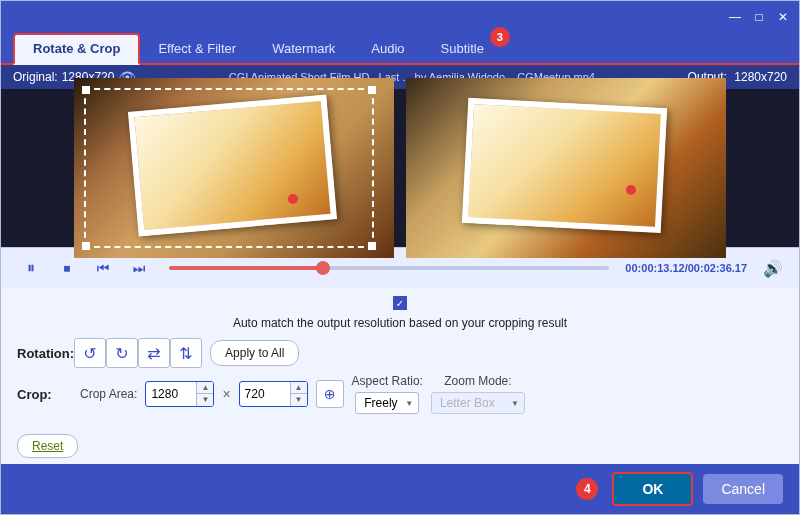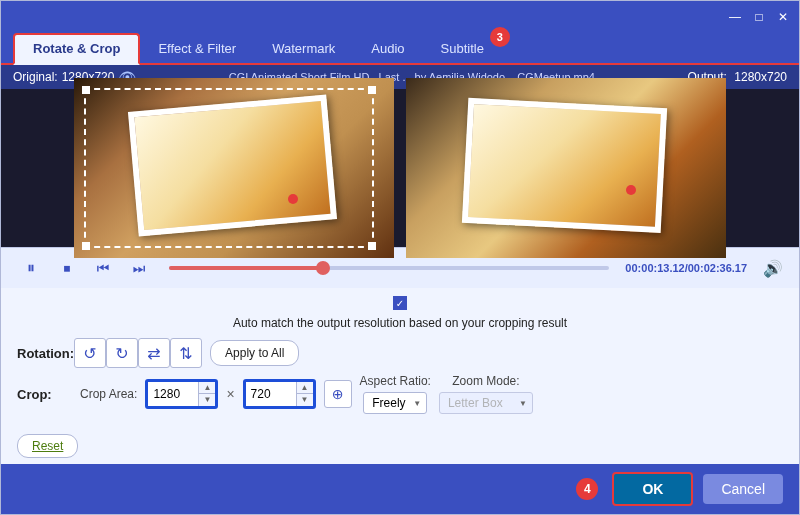--- a/index.html
+++ b/index.html
@@ -328,21 +328,21 @@
 
     .crop-row {
       display: flex;
       align-items: center;
       gap: 8px;
       margin-bottom: 20px;
     }
     .crop-input-wrap {
       display: flex;
       align-items: center;
-      border: 3px solid #1d4ed8;
+      border: 1px solid #1d4ed8;
       border-radius: 3px;
       background: #fff;
       overflow: hidden;
     }
     .crop-input {
       width: 50px;
       border: none;
       outline: none;
       padding: 3px 5px;
       font-size: 12px;

